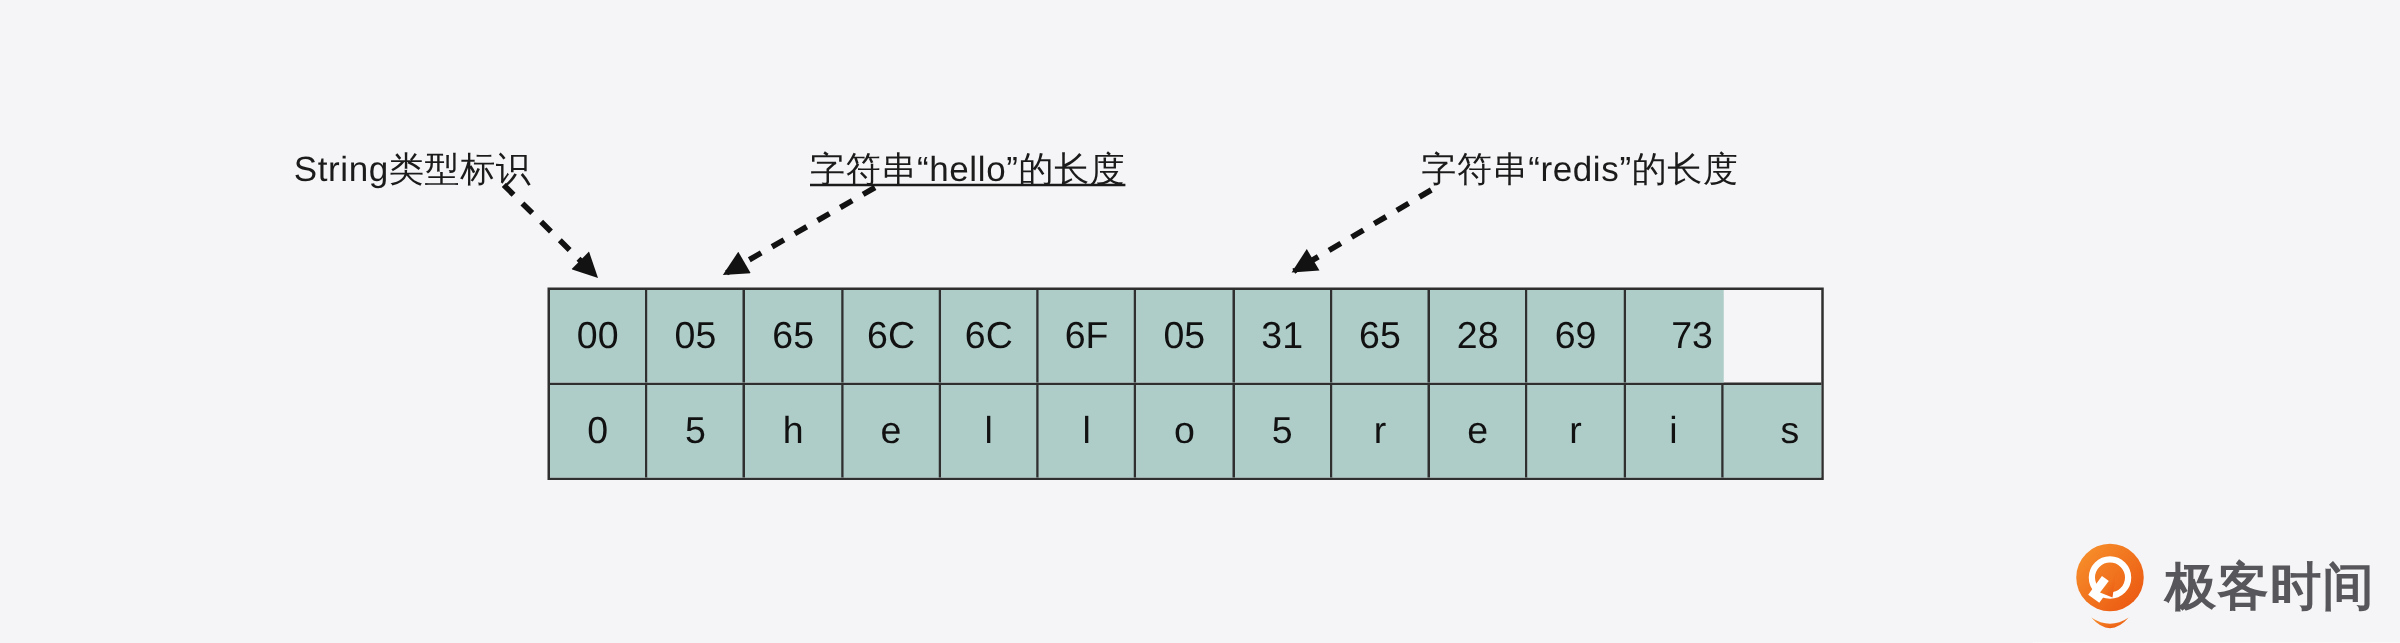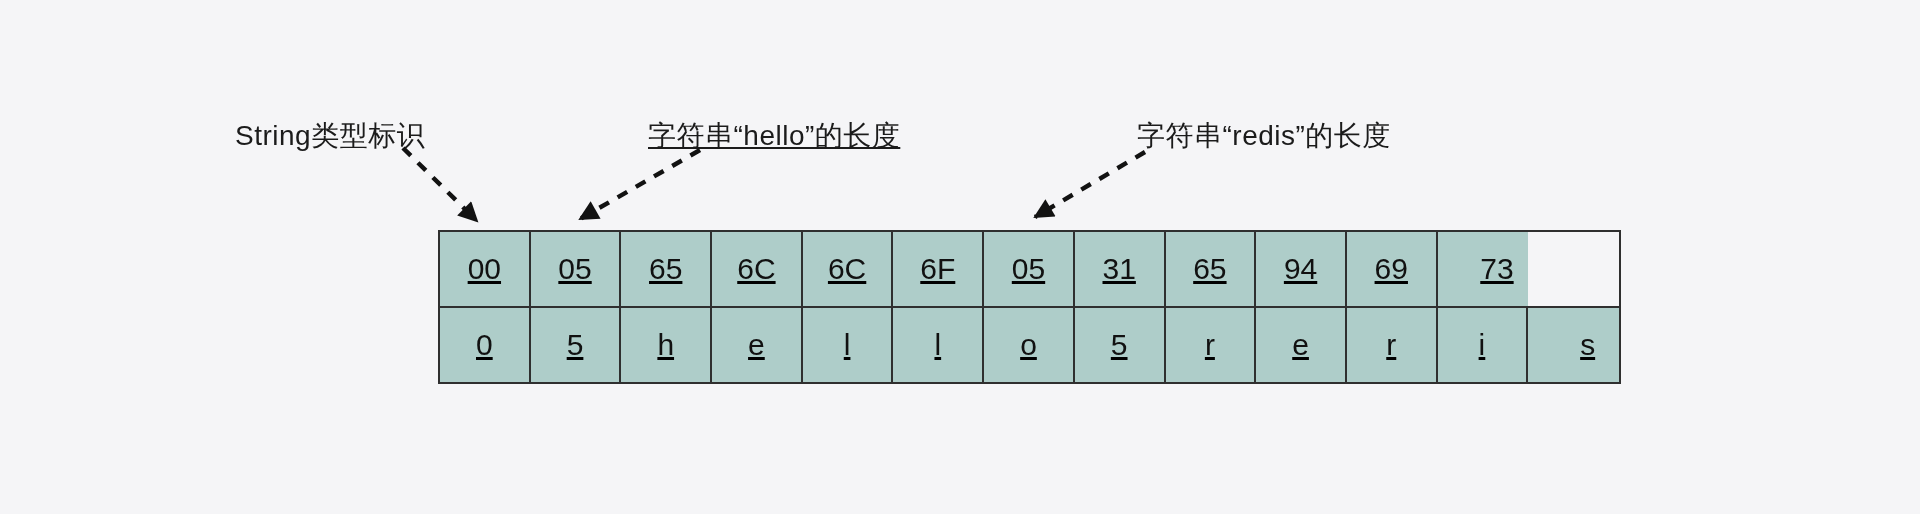--- a/index.html
+++ b/index.html
@@ -33,24 +33,23 @@
   .annotation.a1{left:235px;}
   .annotation.a2{left:648px;text-decoration:underline;}
   .annotation.a3{left:1137px;}
   .arrow-layer{
     position:absolute;left:0;top:0;width:1920px;height:514px;
     pointer-events:none;
   }
   .byte-table{
     position:absolute;
     left:438px;top:230px;
-    width:1183px;
+    width:1021px;
     border:2px solid var(--cell-border);
     box-sizing:border-box;
-    text-decoration:underline;
   }
   .trow{
     display:grid;
     grid-template-columns:repeat(13,1fr);
     height:74px;
   }
   .trow + .trow{border-top:2px solid var(--cell-border);}
   .cell{
     display:flex;align-items:center;justify-content:center;
     background:var(--cell-fill);
@@ -96,35 +95,51 @@
     <div class="trow">
       <div class="cell">00</div>
       <div class="cell">05</div>
       <div class="cell">65</div>
       <div class="cell">6C</div>
       <div class="cell">6C</div>
       <div class="cell">6F</div>
       <div class="cell">05</div>
       <div class="cell">31</div>
       <div class="cell">65</div>
-      <div class="cell">94</div>
+      <div class="cell">28</div>
       <div class="cell">69</div>
       <div class="cell">73</div>
     </div>
     <div class="trow">
       <div class="cell">0</div>
       <div class="cell">5</div>
       <div class="cell">h</div>
       <div class="cell">e</div>
       <div class="cell">l</div>
       <div class="cell">l</div>
       <div class="cell">o</div>
       <div class="cell">5</div>
       <div class="cell">r</div>
       <div class="cell">e</div>
       <div class="cell">r</div>
       <div class="cell">i</div>
       <div class="cell">s</div>
     </div>
   </div>
 
+  <div class="logo">
+    <svg width="72" height="74" viewBox="0 0 72 74" xmlns="http://www.w3.org/2000/svg">
+      <defs>
+        <linearGradient id="og" x1="0" y1="0" x2="1" y2="1">
+          <stop offset="0" stop-color="#f8942d"></stop>
+          <stop offset="1" stop-color="#ea530f"></stop>
+        </linearGradient>
+      </defs>
+      <circle cx="36" cy="30" r="27" fill="url(#og)"></circle>
+      <circle cx="36" cy="30" r="14.5" fill="none" stroke="#ffffff" stroke-width="5"></circle>
+      <line x1="23" y1="47" x2="34" y2="32" stroke="#ffffff" stroke-width="11"></line>
+      <polygon points="28,42 41,25 38,46" fill="url(#og)"></polygon>
+      <path d="M 21,62 Q 36,72 51,62 Q 36,79 21,62 Z" fill="url(#og)"></path>
+    </svg>
+    <span class="logo-text">极客时间</span>
+  </div>
 
 </div>
 
 </body></html>

